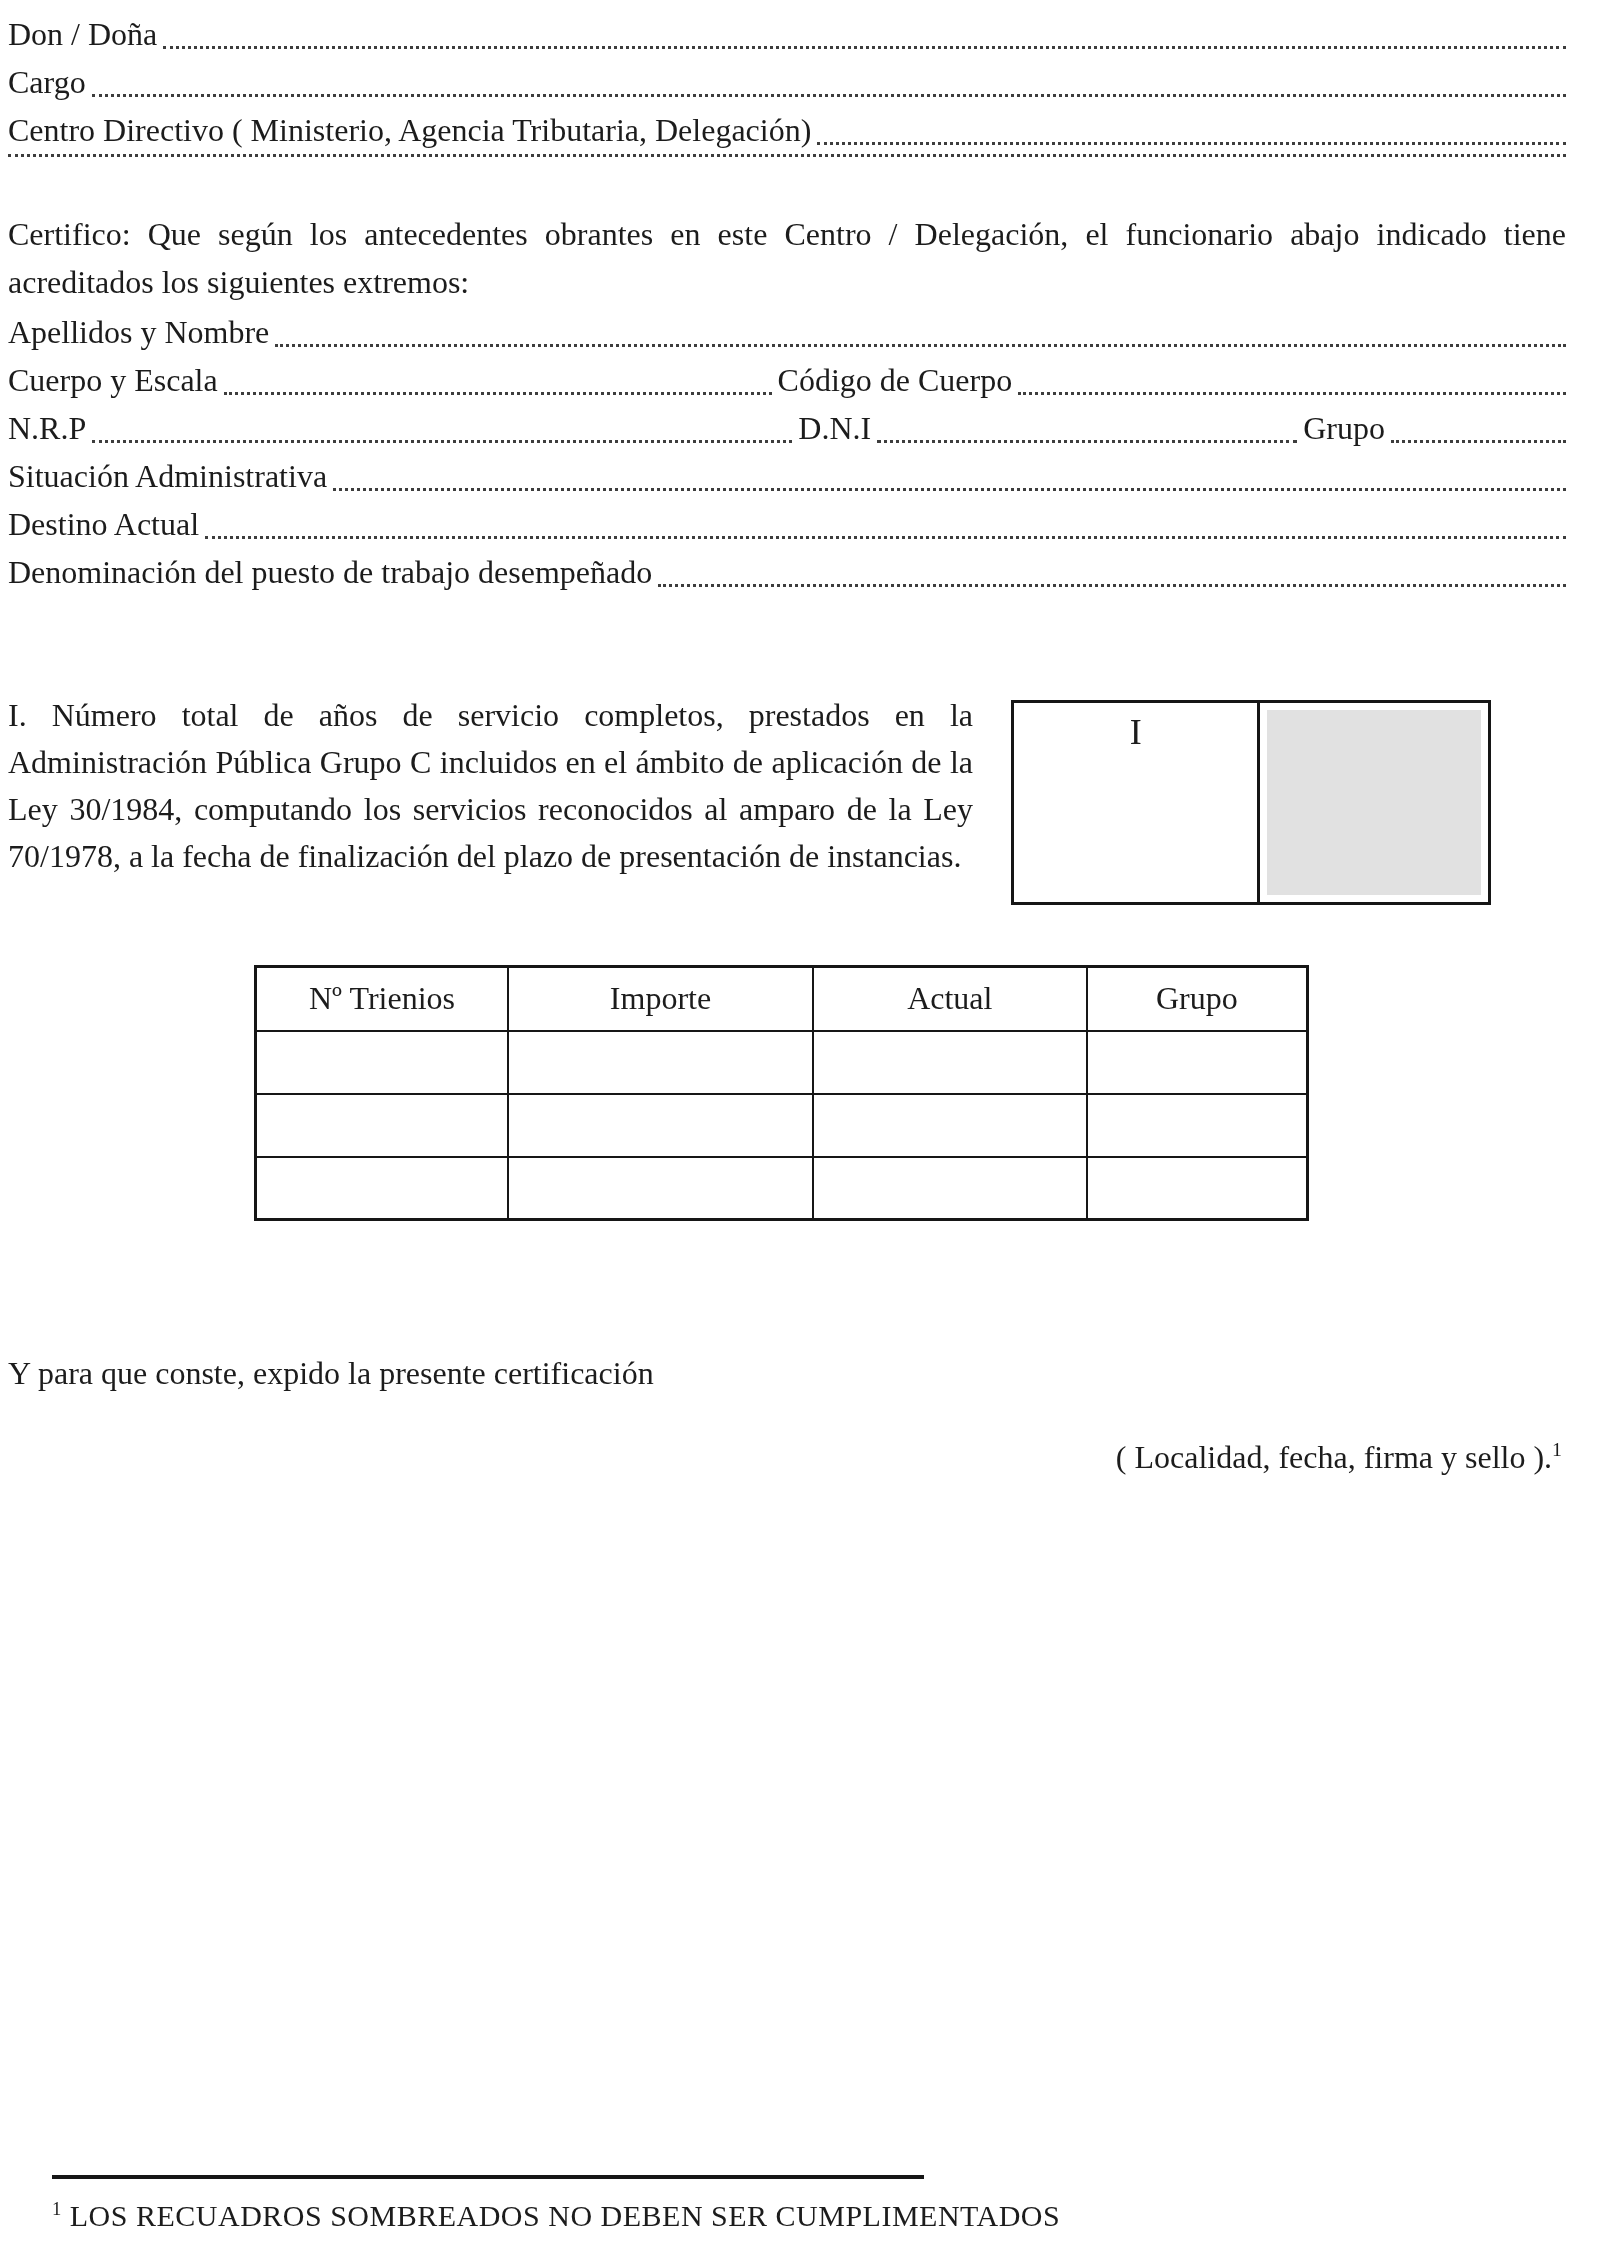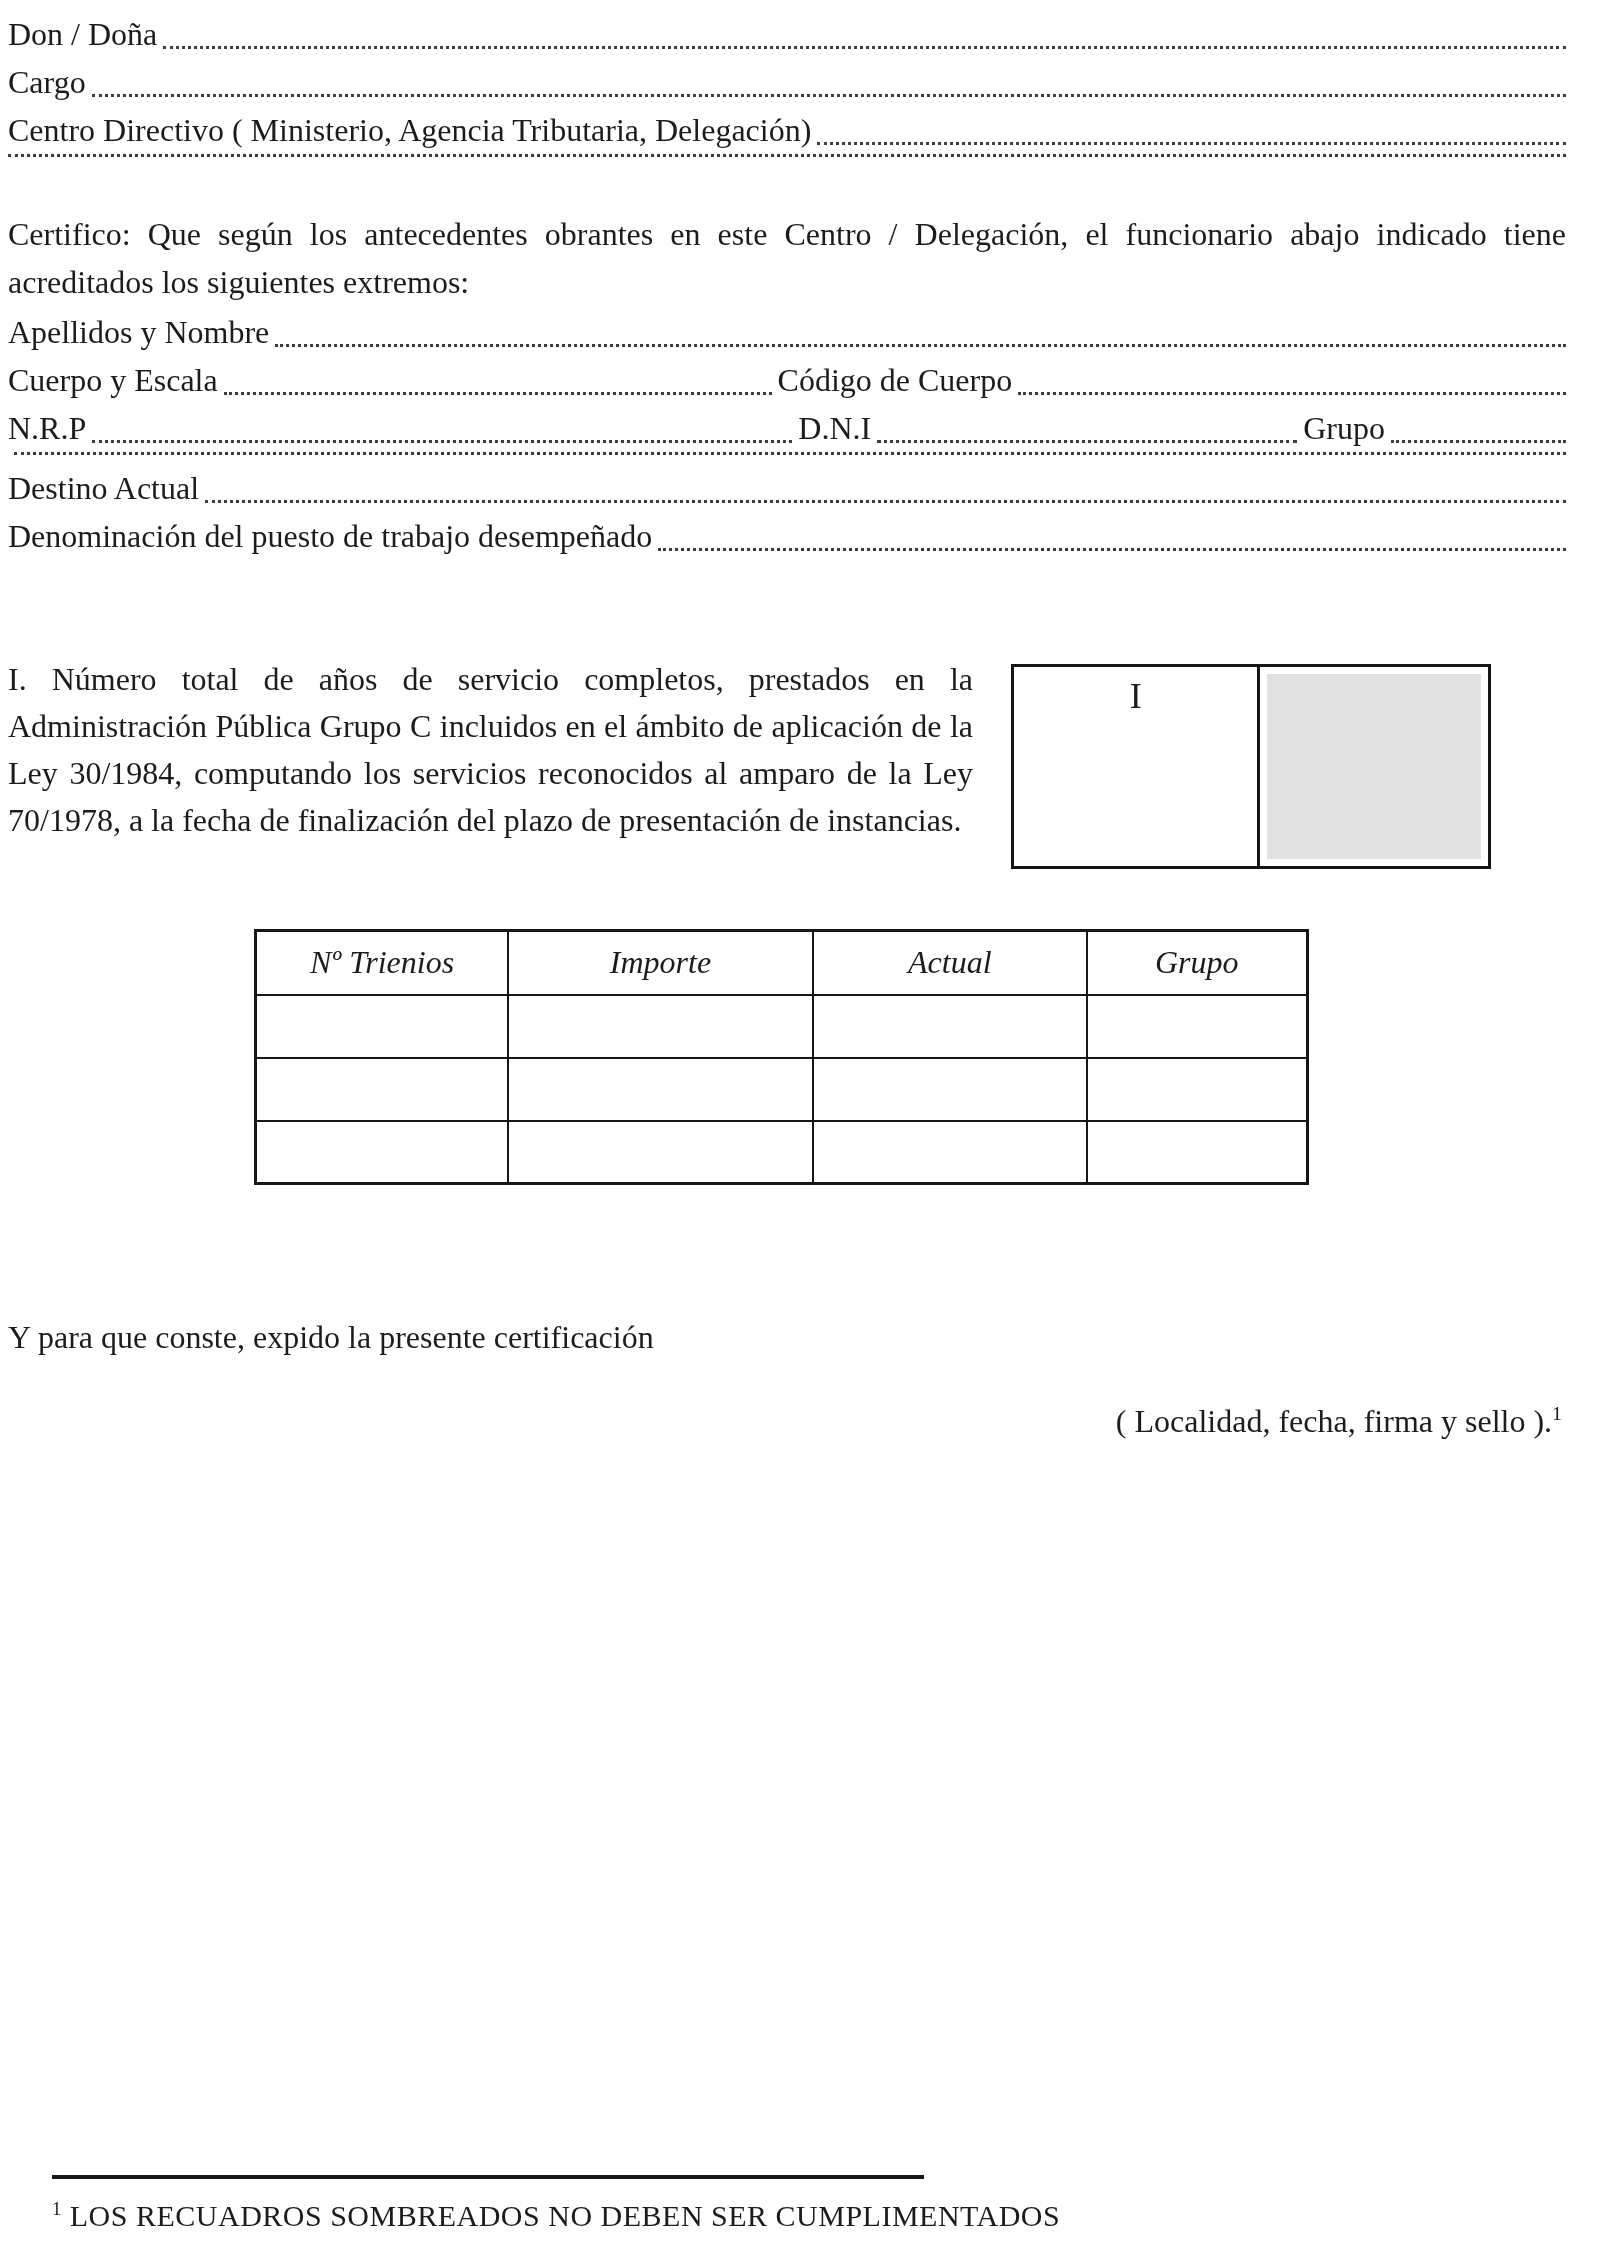--- a/index.html
+++ b/index.html
@@ -99,21 +99,20 @@
   table.trienios, table.trienios th, table.trienios td {
     border: 2px solid #161616;
   }
   table.trienios { border-width: 3px; }
   table.trienios th {
     font-weight: normal;
     font-size: 32px;
     height: 64px;
     text-align: center;
     vertical-align: middle;
-    font-style: italic;
   }
   table.trienios td { height: 63px; }
   .col-trienios { width: 24%; }
   .col-importe  { width: 29%; }
   .col-fecha    { width: 26%; }
   .col-grupo    { width: 21%; }
 
   .closing-statement { line-height: 48px; margin-bottom: 28px; }
   .closing-signature {
     text-align: right;
@@ -179,20 +178,21 @@
     </div>
     <div class="field-row">
       <span class="flabel">N.R.P</span>
       <span class="dots pad-right"></span>
       <span class="flabel">D.N.I</span>
       <span class="dots md pad-right"></span>
       <span class="flabel">Grupo</span>
       <span class="dots sm"></span>
     </div>
     <div class="field-row">
+      <span class="flabel">Situación Administrativa</span>
       <span class="dots"></span>
     </div>
     <div class="field-row">
       <span class="flabel">Destino Actual</span>
       <span class="dots"></span>
     </div>
     <div class="field-row">
       <span class="flabel">Denominación del puesto de trabajo desempeñado</span>
       <span class="dots"></span>
     </div>

